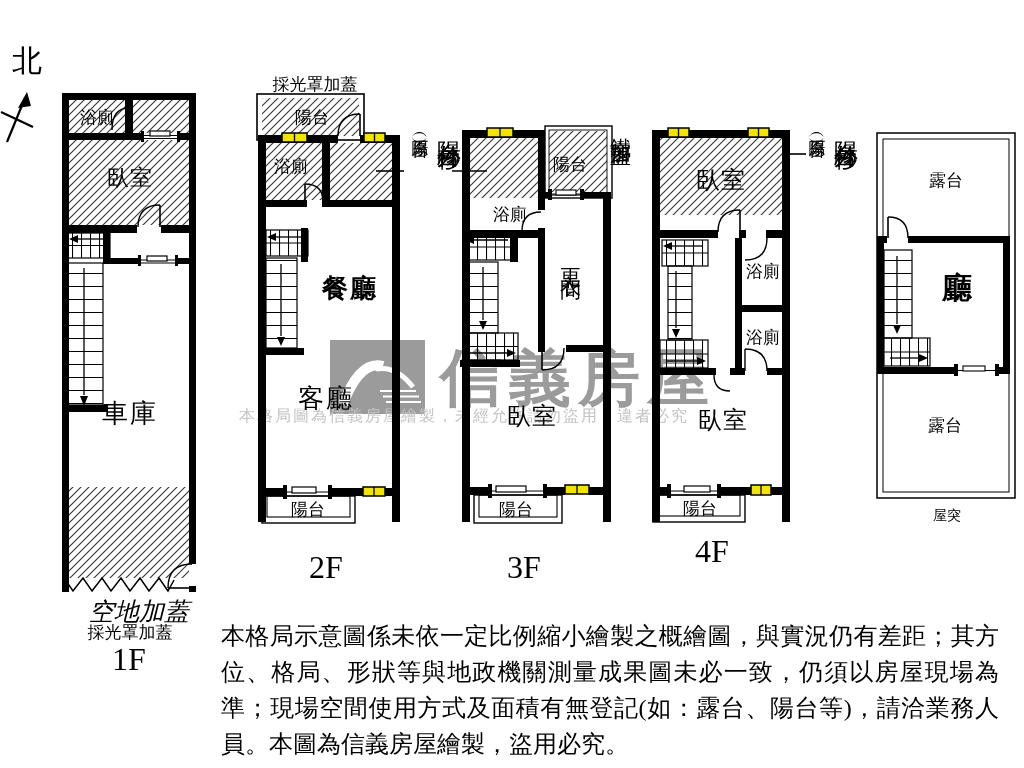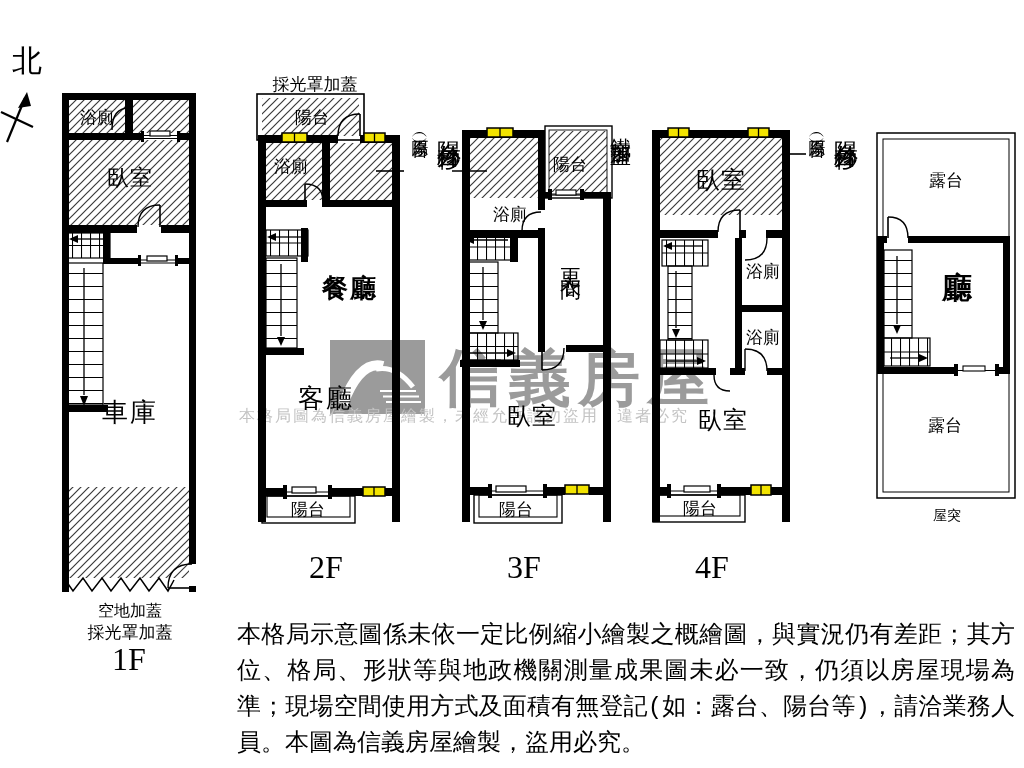--- a/index.html
+++ b/index.html
@@ -14,23 +14,23 @@
   .room-lg{font-size:26px;letter-spacing:2px;}
   .room-md{font-size:22px;letter-spacing:1px;}
   .room-sm{font-size:17px;}
   .north{font-size:30px;}
   #watermark{position:absolute;left:0;top:0;z-index:1;}
   #wm-logo{position:absolute;left:330px;top:340px;width:95px;height:74px;background:#9b9b9b;}
   #wm-brand{position:absolute;left:440px;top:336px;font-size:62px;font-weight:bold;
             color:#9b9b9b;letter-spacing:7px;white-space:nowrap;font-family:"Liberation Serif",serif;}
   #wm-notice{position:absolute;left:239px;top:406px;font-size:16px;color:#c3c3c3;
              letter-spacing:2px;white-space:nowrap;font-family:"Liberation Serif",serif;}
-  #disclaimer{position:absolute;left:237px;top:598px;width:778px;z-index:3;
+  #disclaimer{position:absolute;left:221px;top:598px;width:778px;z-index:3;
               font-size:24px;line-height:36px;color:#000;text-align:justify;
-              font-family:Liberation Mono, monospace;margin-top:20px;}
+              font-family:Liberation Serif, serif;margin-top:20px;}
 </style>
 </head>
 <body>
 
 <div id="canvas">
 
   <div id="watermark">
     <div id="wm-logo">
       <svg width="95" height="74" viewBox="0 0 95 74">
         <path d="M13,64 Q30,20 53,26" stroke="#fff" stroke-width="10" fill="none"></path>
@@ -306,22 +306,22 @@
       <line x1="884" y1="352" x2="930" y2="352" stroke="#000" stroke-width="1.1"></line>
       <line x1="890" y1="358" x2="919" y2="358" stroke="#000" stroke-width="1.3"></line>
       <polygon points="928,358 919,354 919,362" fill="#000"></polygon>
     </g>
   </svg>
 
   <span class="lbl north" style="left:27px;top:61px;">北</span>
 
   <span class="lbl room-sm" style="left:97px;top:117px;">浴廁</span>
   <span class="lbl room-md" style="left:130px;top:178px;">臥室</span>
-  <span class="lbl room-lg" style="left:130px;top:414px;font-family:Liberation Mono, monospace;">車庫</span>
-  <span class="lbl" style="left:130px;top:611px;font-size:16px;">空地加蓋</span>
+  <span class="lbl room-lg" style="left:130px;top:414px;">車庫</span>
+  <span class="lbl" style="left:139px;top:611px;font-size:25px;font-style:italic;">空地加蓋</span>
   <span class="lbl" style="left:130px;top:632px;font-size:17px;">採光罩加蓋</span>
   <span class="lbl flabel" style="left:129px;top:659px;">1F</span>
 
   <span class="lbl" style="left:315px;top:84px;font-size:17px;">採光罩加蓋</span>
   <span class="lbl room-sm" style="left:312px;top:117px;">陽台</span>
   <span class="lbl room-sm" style="left:291px;top:166px;">浴廁</span>
   <span class="lbl room-lg" style="left:350px;top:289px;font-weight:bold;">餐廳</span>
   <span class="lbl room-lg" style="left:326px;top:399px;">客廳</span>
   <span class="lbl room-sm" style="left:308px;top:509px;">陽台</span>
   <span class="lbl flabel" style="left:318px;top:567px;margin-left:8px;">2F</span>
@@ -335,21 +335,21 @@
   <span class="vlbl" style="left:570px;top:252px;font-size:21px;letter-spacing:6px;">更衣間</span>
   <span class="lbl room-md" style="left:532px;top:416px;font-size:24px;">臥室</span>
   <span class="lbl room-sm" style="left:516px;top:509px;">陽台</span>
   <span class="lbl flabel" style="left:524px;top:567px;">3F</span>
 
   <span class="lbl room-md" style="left:721px;top:180px;font-size:24px;">臥室</span>
   <span class="lbl room-sm" style="left:763px;top:271px;">浴廁</span>
   <span class="lbl room-sm" style="left:763px;top:337px;">浴廁</span>
   <span class="lbl room-md" style="left:723px;top:420px;font-size:24px;">臥室</span>
   <span class="lbl room-sm" style="left:700px;top:508px;">陽台</span>
-  <span class="lbl flabel" style="left:712px;top:567px;">4F</span>
+  <span class="lbl flabel" style="left:712px;top:551px;">4F</span>
 
   <span class="vlbl" style="left:846px;top:122px;font-size:24px;letter-spacing:2px;">陽台外移</span>
   <span class="vlbl" style="left:817px;top:127px;font-size:17px;">（原陽台）</span>
 
   <span class="lbl room-sm" style="left:946px;top:180px;">露台</span>
   <span class="lbl" style="left:957px;top:288px;font-size:30px;font-weight:bold;">廳</span>
   <span class="lbl room-sm" style="left:945px;top:425px;">露台</span>
   <span class="lbl" style="left:947px;top:516px;font-size:14px;">屋突</span>
 
   <p id="disclaimer">本格局示意圖係未依一定比例縮小繪製之概繪圖，與實況仍有差距；其方位、格局、形狀等與地政機關測量成果圖未必一致，仍須以房屋現場為準；現場空間使用方式及面積有無登記(如：露台、陽台等)，請洽業務人員。本圖為信義房屋繪製，盜用必究。</p>

